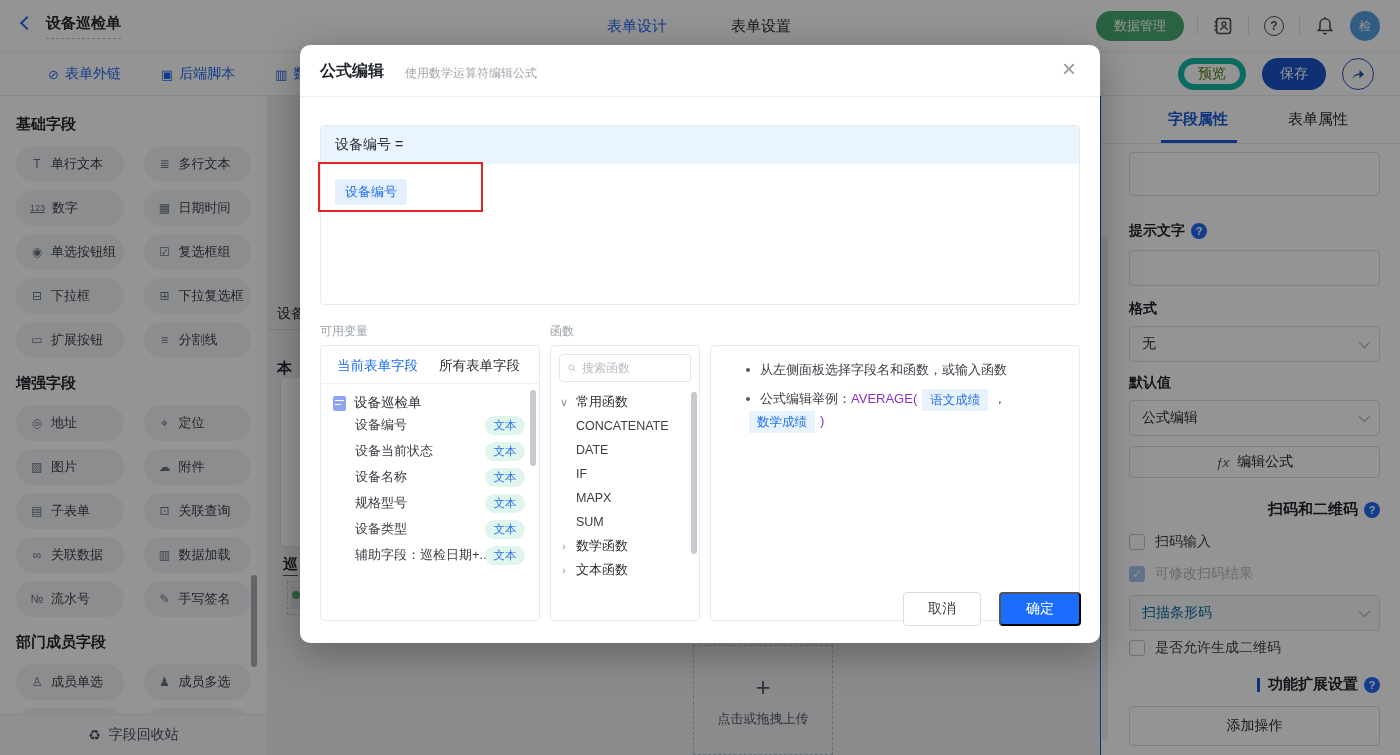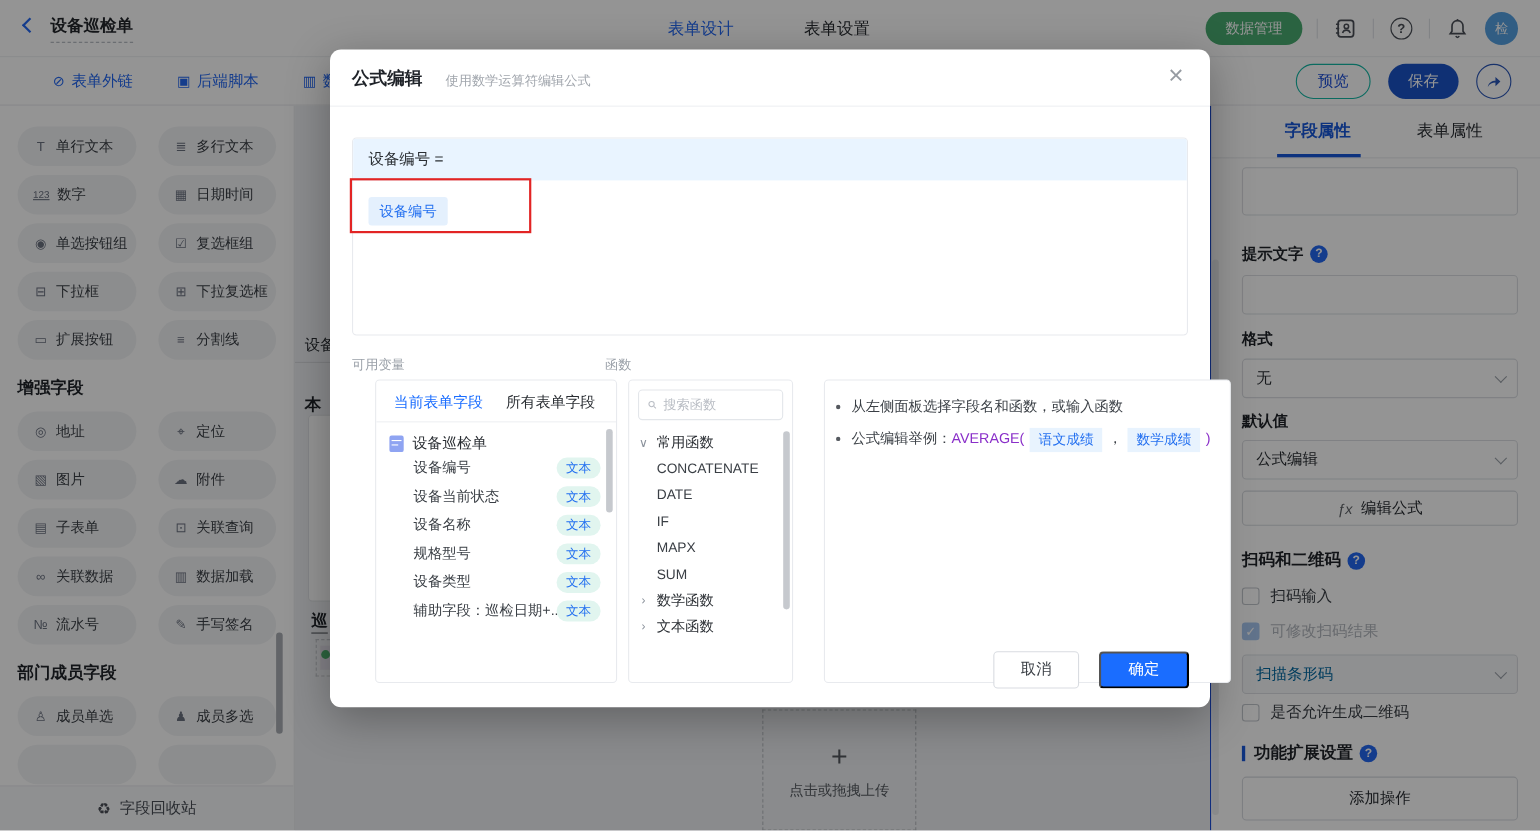--- a/index.html
+++ b/index.html
@@ -20,21 +20,21 @@
   .tb-ic { width:24px; height:24px; display:flex; align-items:center; justify-content:center; }
   .help-circle { width:20px; height:20px; border:1.6px solid #4a4f57; border-radius:50%; color:#4a4f57; font-size:12px; font-weight:700; display:flex; align-items:center; justify-content:center; }
   .avatar { width:30px; height:30px; border-radius:50%; background:#55a0e2; color:#fff; font-size:12px; display:flex; align-items:center; justify-content:center; }
 
   
   .toolbar { position:absolute; left:0; top:52px; width:1400px; height:44px; background:#fff; border-bottom:1px solid #e9ebee; z-index:2; }
   .tl-links { position:absolute; left:48px; top:0; height:44px; display:flex; gap:40px; align-items:center; }
   .tl-link { color:#2468f2; font-size:14px; display:flex; align-items:center; gap:6px; cursor:pointer; }
   .tl-link .ic { font-size:13px; }
   .tl-btns { position:absolute; right:26px; top:6px; display:flex; gap:16px; align-items:center; }
-  .btn-preview { width:68px; height:32px; border-radius:16px; border:1px solid #14b8a6; color:#1d4ed8; background:#fff; font-size:14px; display:flex; align-items:center; justify-content:center; }
+  .btn-preview { width:68px; height:32px; border-radius:16px; border:6px solid #14b8a6; color:#4d7c0f; background:#fff; font-size:14px; display:flex; align-items:center; justify-content:center; }
   .btn-save { width:64px; height:32px; border-radius:16px; background:#1a54c8; color:#fff; font-size:14px; display:flex; align-items:center; justify-content:center; }
   .btn-share { width:32px; height:32px; border-radius:50%; border:1px solid #2a56b8; display:flex; align-items:center; justify-content:center; }
 
   
   .sidebar { position:absolute; left:0; top:96px; width:268px; height:659px; background:#fff; border-right:1px solid #e8eaed; padding:19px 16px 0 16px; z-index:1; overflow:hidden; }
   .sec-title { font-size:15px; font-weight:700; color:#1f2329; margin:16px 0 12px 0; }
   .sec-title:first-child { margin-top:0; }
   .pill-grid { display:grid; grid-template-columns:1fr 1fr; gap:8px 20px; }
   .pill { height:36px; border-radius:18px; background:#f2f3f5; display:flex; align-items:center; padding-left:14px; gap:7px; font-size:13px; color:#3a3f45; cursor:grab; }
   .pill .ic { font-size:12px; color:#6b7280; min-width:14px; text-align:center; }
@@ -66,44 +66,44 @@
   .rp-body { padding:4px 20px 0 28px; }
   .rp-input { width:100%; height:36px; border:1px solid #dcdfe3; border-radius:4px; background:#fff; outline:none; padding:0 10px; font-size:13px; }
   .rp-input.tall { height:44px; }
   .rp-label { margin-top:26px; font-size:14px; font-weight:600; color:#1f2329; display:flex; align-items:center; gap:6px; }
   .qmark { width:16px; height:16px; border-radius:50%; background:#2468f2; color:#fff; font-size:11px; font-weight:700; display:flex; align-items:center; justify-content:center; }
   .rp-select { margin-top:8px; height:36px; border:1px solid #dcdfe3; border-radius:4px; display:flex; align-items:center; justify-content:space-between; padding:0 12px; font-size:14px; color:#2a2e33; background:#fff; }
   .rp-select.disabled { background:#f7f8fa; color:#0369a1; }
   .chev { width:8px; height:8px; border-right:1.6px solid #9aa0a8; border-bottom:1.6px solid #9aa0a8; transform:rotate(45deg) translateY(-2px); }
   .btn-outline { margin-top:10px; width:100%; height:32px; border:1px solid #d8dbe0; border-radius:4px; background:#fff; display:flex; align-items:center; justify-content:center; gap:8px; font-size:14px; color:#1f2329; }
   .fx { font-style:italic; color:#5f6368; font-size:13px; }
-  .rp-section { margin-top:22px; font-size:15px; font-weight:700; color:#1f2329; display:flex; align-items:center; gap:6px; }
+  .rp-section { margin-top:22px; font-size:15px; font-weight:700; color:#1f2329; display:flex; align-items:center; gap:6px;justify-content:flex-end; }
   .rp-section .bar { width:3px; height:14px; background:#1757d9; margin-right:2px; }
   .cb-row { margin-top:14px; display:flex; align-items:center; gap:10px; font-size:14px; color:#3a3f45; }
   .cb { width:16px; height:16px; border:1px solid #c2c6cc; border-radius:3px; background:#fff; }
   .cb.checked { border:none; background:#a8c7f0; color:#fff; font-size:12px; display:flex; align-items:center; justify-content:center; }
   .cb-row.disabled { color:#b4b8bf; } .mt10 { margin-top:10px; } .mt12 { margin-top:12px; } .mt18 { margin-top:18px; }
   .btn-add { margin-top:12px; width:100%; height:40px; border:1px solid #d8dbe0; border-radius:4px; background:#fff; font-size:14px; color:#2a2e33; display:flex; align-items:center; justify-content:center; }
 
   
   .overlay { position:absolute; inset:0; background:rgba(0,0,0,0.42); z-index:10; }
   .modal { position:absolute; left:300px; top:45px; width:800px; height:598px; background:#fff; border-radius:10px; box-shadow:0 10px 40px rgba(0,0,0,0.3); z-index:11; }
   .m-head { position:relative; height:52px; border-bottom:1px solid #eef0f3; }
   .m-title { position:absolute; left:20px; top:16px; font-size:16px; font-weight:700; color:#1f2329; }
   .m-sub { position:absolute; left:105px; top:20px; font-size:12px; color:#a1a6ad; }
   .m-close { position:absolute; right:24px; top:12px; font-size:24px; line-height:24px; color:#979ca3; cursor:pointer; font-weight:300; }
   .f-box { position:absolute; left:20px; top:80px; width:760px; height:180px; border:1px solid #e8eaee; border-radius:4px; overflow:hidden; }
   .f-band { height:38px; background:#e9f4ff; display:flex; align-items:center; padding-left:14px; font-size:14px; color:#2a2e33; }
   .f-token { display:inline-block; margin:15px 0 0 14px; background:#e4f0fd; color:#2470f0; font-size:13px; padding:4px 10px; border-radius:3px; }
   .annotation { position:absolute; left:18px; top:117px; width:165px; height:50px; border:2px solid #e22424; z-index:5; pointer-events:none; }
   .p-label { position:absolute; top:278px; font-size:12px; color:#9aa0a8; }
-  .panel { position:absolute; top:300px; height:276px; border:1px solid #e8eaee; border-radius:4px; background:#fff; overflow:hidden;margin-left:21px; }
+  .panel { position:absolute; top:300px; height:276px; border:1px solid #e8eaee; border-radius:4px; background:#fff; overflow:hidden; }
   .vars { left:20px; width:220px; }
   .funcs { left:250px; width:150px; }
-  .hints { left:428px; width:370px; padding:14px 14px 0 8px; }
+  .hints { left:410px; width:370px; padding:14px 14px 0 33px; }
   .v-tabs { height:38px; border-bottom:1px solid #eef0f3; position:relative; font-size:13.5px; }
   .v-tab1 { position:absolute; left:16px; top:11px; color:#1a6dff; }
   .v-tab2 { position:absolute; left:118px; top:11px; color:#2a2e33; }
   .tree-root { display:flex; align-items:center; gap:8px; margin:10px 0 0 12px; font-size:13.5px; color:#2a2e33; }
   .file-ic { width:13px; height:15px; background:#8fa4f2; border-radius:2px; position:relative; }
   .file-ic:before { content:""; position:absolute; left:2px; top:4px; width:9px; height:1.5px; background:#fff; }
   .file-ic:after { content:""; position:absolute; left:2px; top:8px; width:6px; height:1.5px; background:#fff; }
   .tree-item { position:relative; height:26px; display:flex; align-items:center; padding-left:34px; font-size:13px; color:#3a3f45; }
   .badge { position:absolute; right:14px; width:40px; height:19px; border-radius:10px; background:#e1f5ef; color:#2470f0; font-size:11.5px; display:flex; align-items:center; justify-content:center; }
   .v-scroll { position:absolute; right:3px; top:44px; width:6px; height:76px; border-radius:3px; background:#c6c9ce; }
@@ -180,20 +180,21 @@
       <span class="btn-save">保存</span>
       <span class="btn-share">
         <svg width="16" height="16" viewBox="0 0 16 16">
             <path d="M2.5 13c.8-4 4-5.6 7-5.6V4l4.5 4.2-4.5 4.2v-3.3c-2.8 0-5.2.9-7 3.9z" fill="#2a56b8"></path>
           </svg>
       </span>
     </div>
   </div>
 
   <aside class="sidebar">
+    <div class="sec-title">基础字段</div>
     <div class="pill-grid">
       <span class="pill">
           <span class="ic">T</span>
           <span>单行文本</span>
         </span>
       <span class="pill">
           <span class="ic">≣</span>
           <span>多行文本</span>
         </span>
       <span class="pill">

